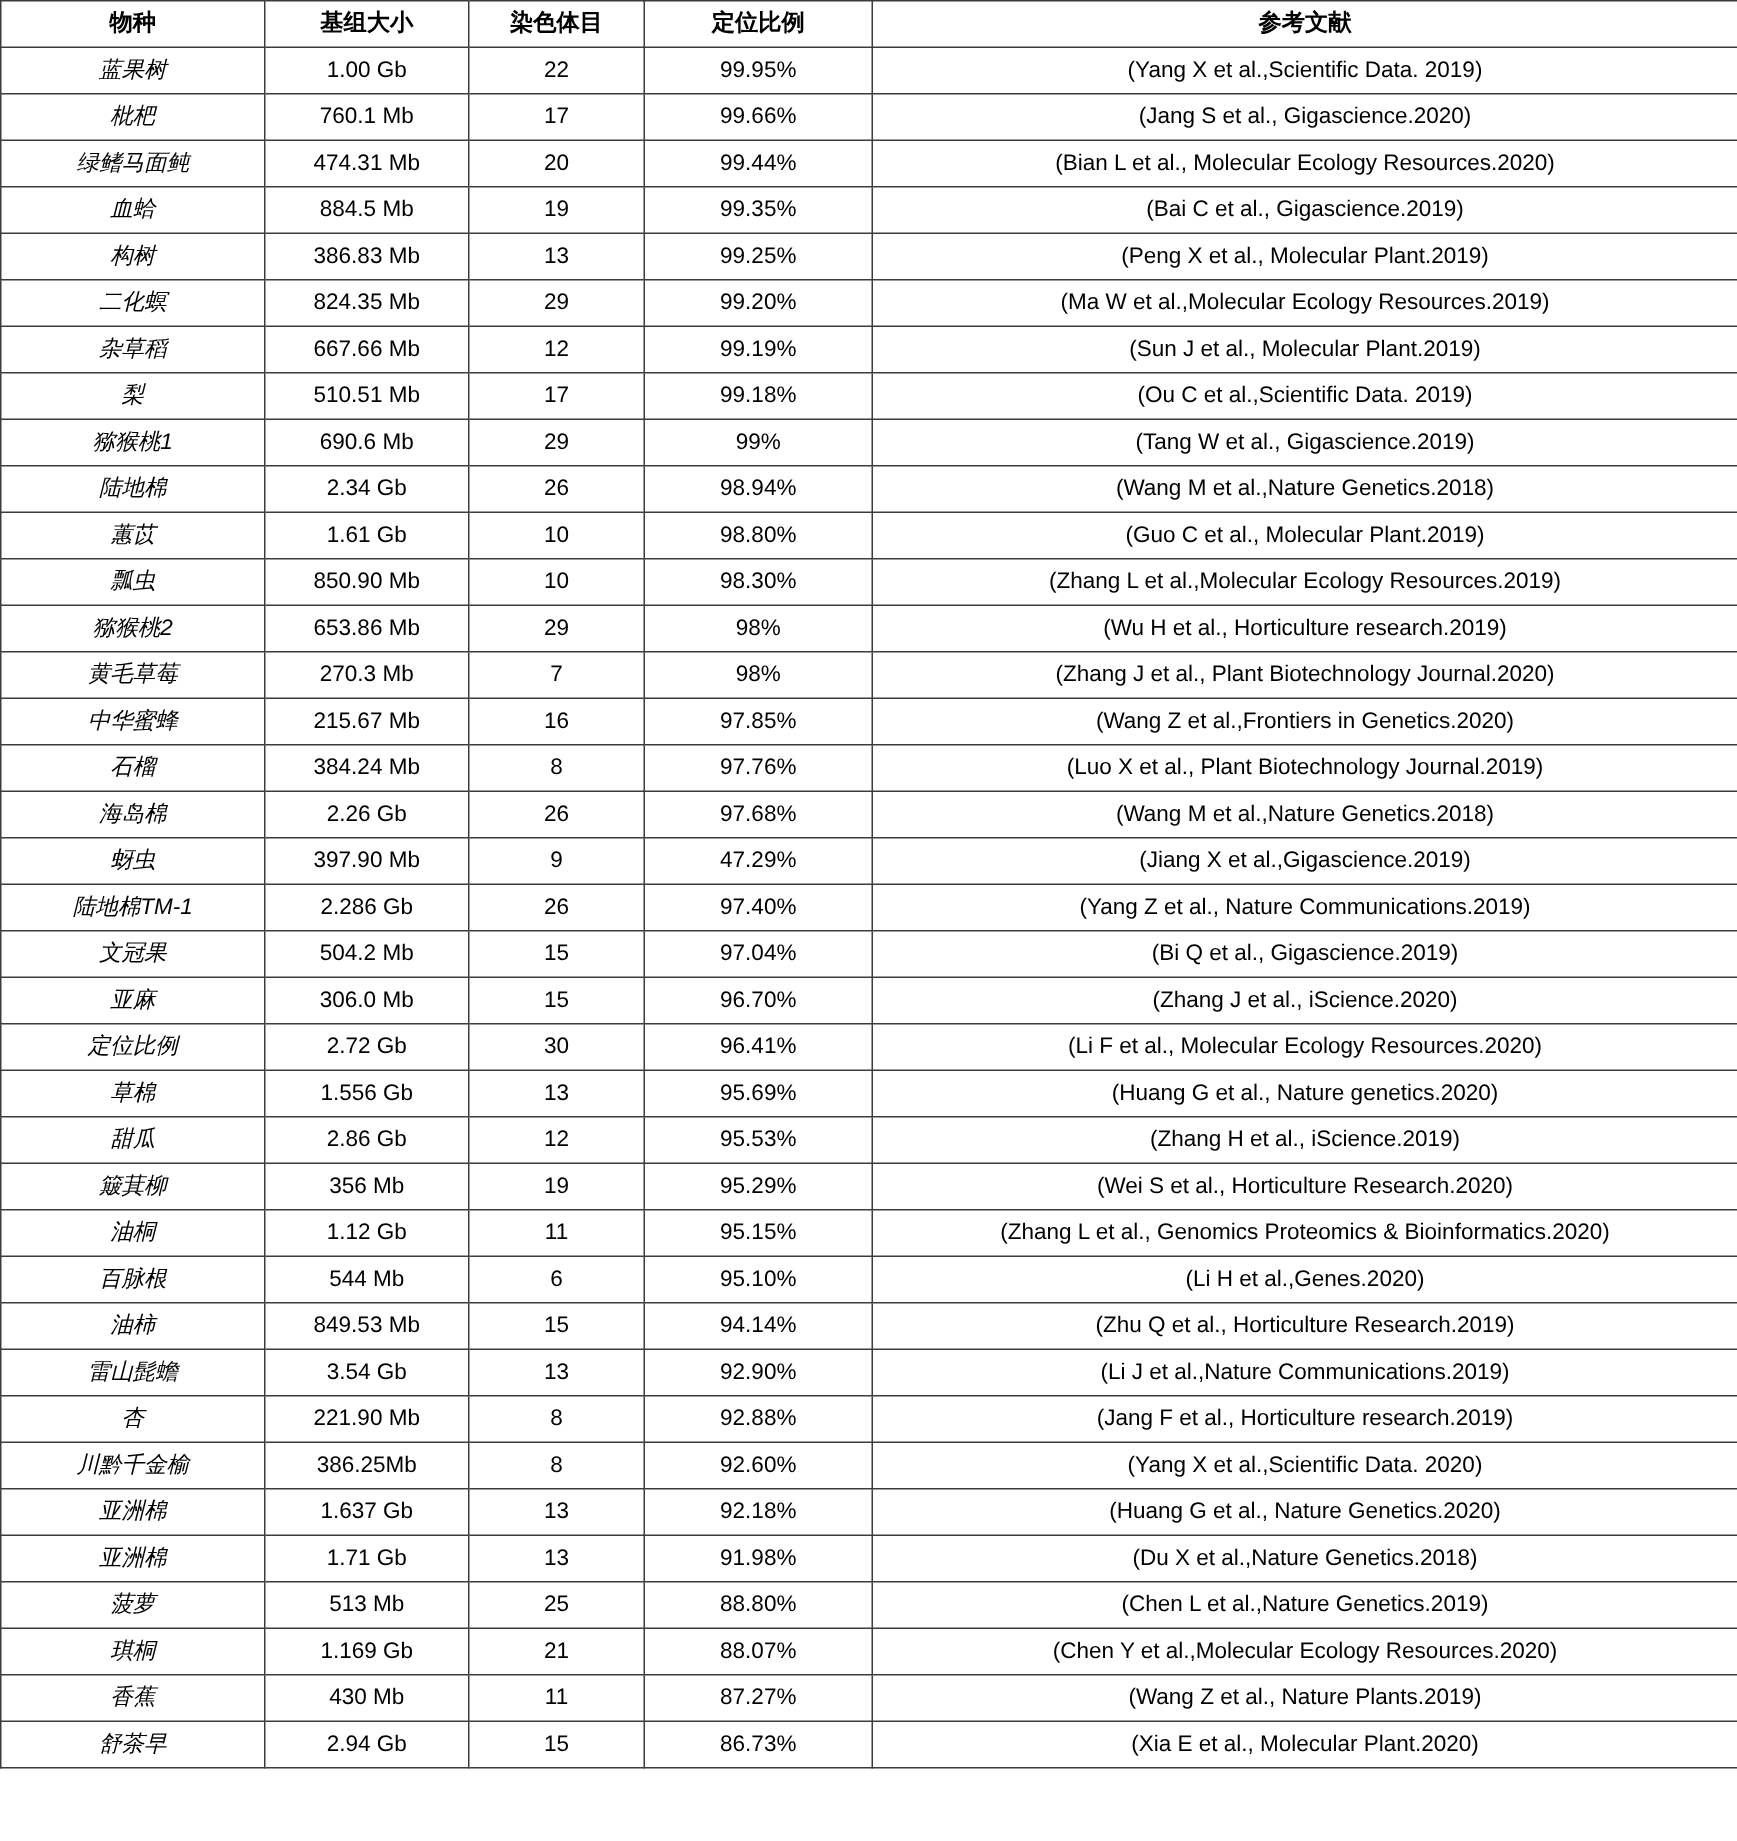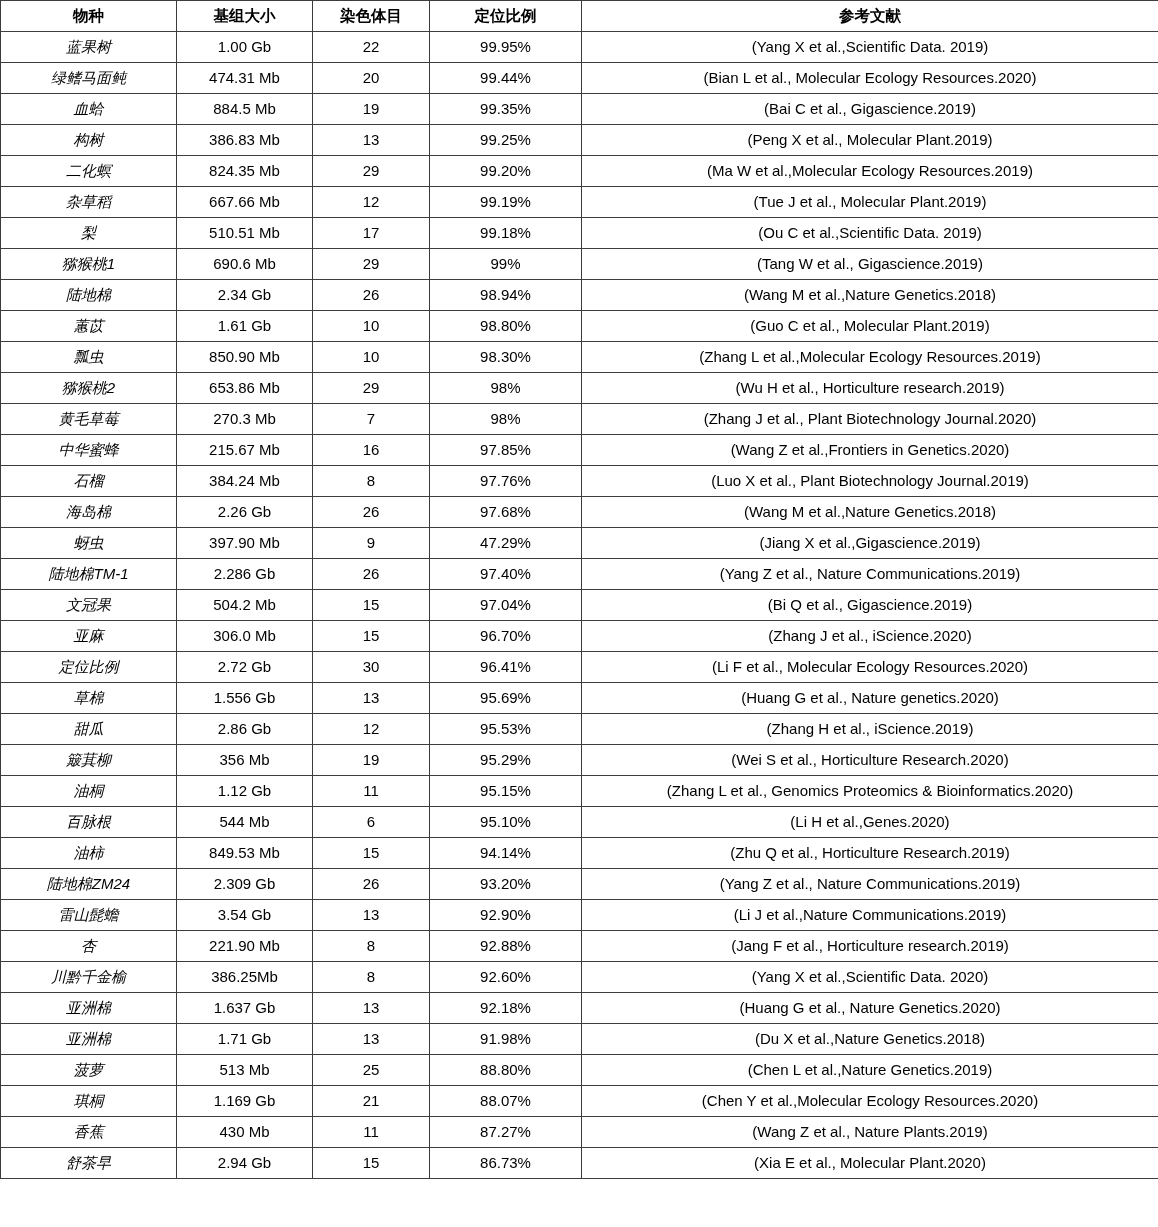--- a/index.html
+++ b/index.html
@@ -73,20 +73,27 @@
     </thead>
     <tbody id="table-body">
         <tr>
           <td class="species">蓝果树</td>
           <td class="size">1.00 Gb</td>
           <td class="chrom">22</td>
           <td class="ratio">99.95%</td>
           <td class="ref">(Yang X et al.,Scientific Data. 2019)</td>
         </tr>
         <tr>
+          <td class="species">枇杷</td>
+          <td class="size">760.1 Mb</td>
+          <td class="chrom">17</td>
+          <td class="ratio">99.66%</td>
+          <td class="ref">(Jang S et al., Gigascience.2020)</td>
+        </tr>
+        <tr>
           <td class="species">绿鳍马面鲀</td>
           <td class="size">474.31 Mb</td>
           <td class="chrom">20</td>
           <td class="ratio">99.44%</td>
           <td class="ref">(Bian L et al., Molecular Ecology Resources.2020)</td>
         </tr>
         <tr>
           <td class="species">血蛤</td>
           <td class="size">884.5 Mb</td>
           <td class="chrom">19</td>
@@ -105,21 +112,21 @@
           <td class="size">824.35 Mb</td>
           <td class="chrom">29</td>
           <td class="ratio">99.20%</td>
           <td class="ref">(Ma W et al.,Molecular Ecology Resources.2019)</td>
         </tr>
         <tr>
           <td class="species">杂草稻</td>
           <td class="size">667.66 Mb</td>
           <td class="chrom">12</td>
           <td class="ratio">99.19%</td>
-          <td class="ref">(Tue J et al., Molecular Plant.2019)</td>
+          <td class="ref">(Sun J et al., Molecular Plant.2019)</td>
         </tr>
         <tr>
           <td class="species">梨</td>
           <td class="size">510.51 Mb</td>
           <td class="chrom">17</td>
           <td class="ratio">99.18%</td>
           <td class="ref">(Ou C et al.,Scientific Data. 2019)</td>
         </tr>
         <tr>
           <td class="species">猕猴桃1</td>
@@ -255,27 +262,20 @@
           <td class="ref">(Li H et al.,Genes.2020)</td>
         </tr>
         <tr>
           <td class="species">油柿</td>
           <td class="size">849.53 Mb</td>
           <td class="chrom">15</td>
           <td class="ratio">94.14%</td>
           <td class="ref">(Zhu Q et al., Horticulture Research.2019)</td>
         </tr>
         <tr>
-          <td class="species">陆地棉ZM24</td>
-          <td class="size">2.309 Gb</td>
-          <td class="chrom">26</td>
-          <td class="ratio">93.20%</td>
-          <td class="ref">(Yang Z et al., Nature Communications.2019)</td>
-        </tr>
-        <tr>
           <td class="species">雷山髭蟾</td>
           <td class="size">3.54 Gb</td>
           <td class="chrom">13</td>
           <td class="ratio">92.90%</td>
           <td class="ref">(Li J et al.,Nature Communications.2019)</td>
         </tr>
         <tr>
           <td class="species">杏</td>
           <td class="size">221.90 Mb</td>
           <td class="chrom">8</td>

